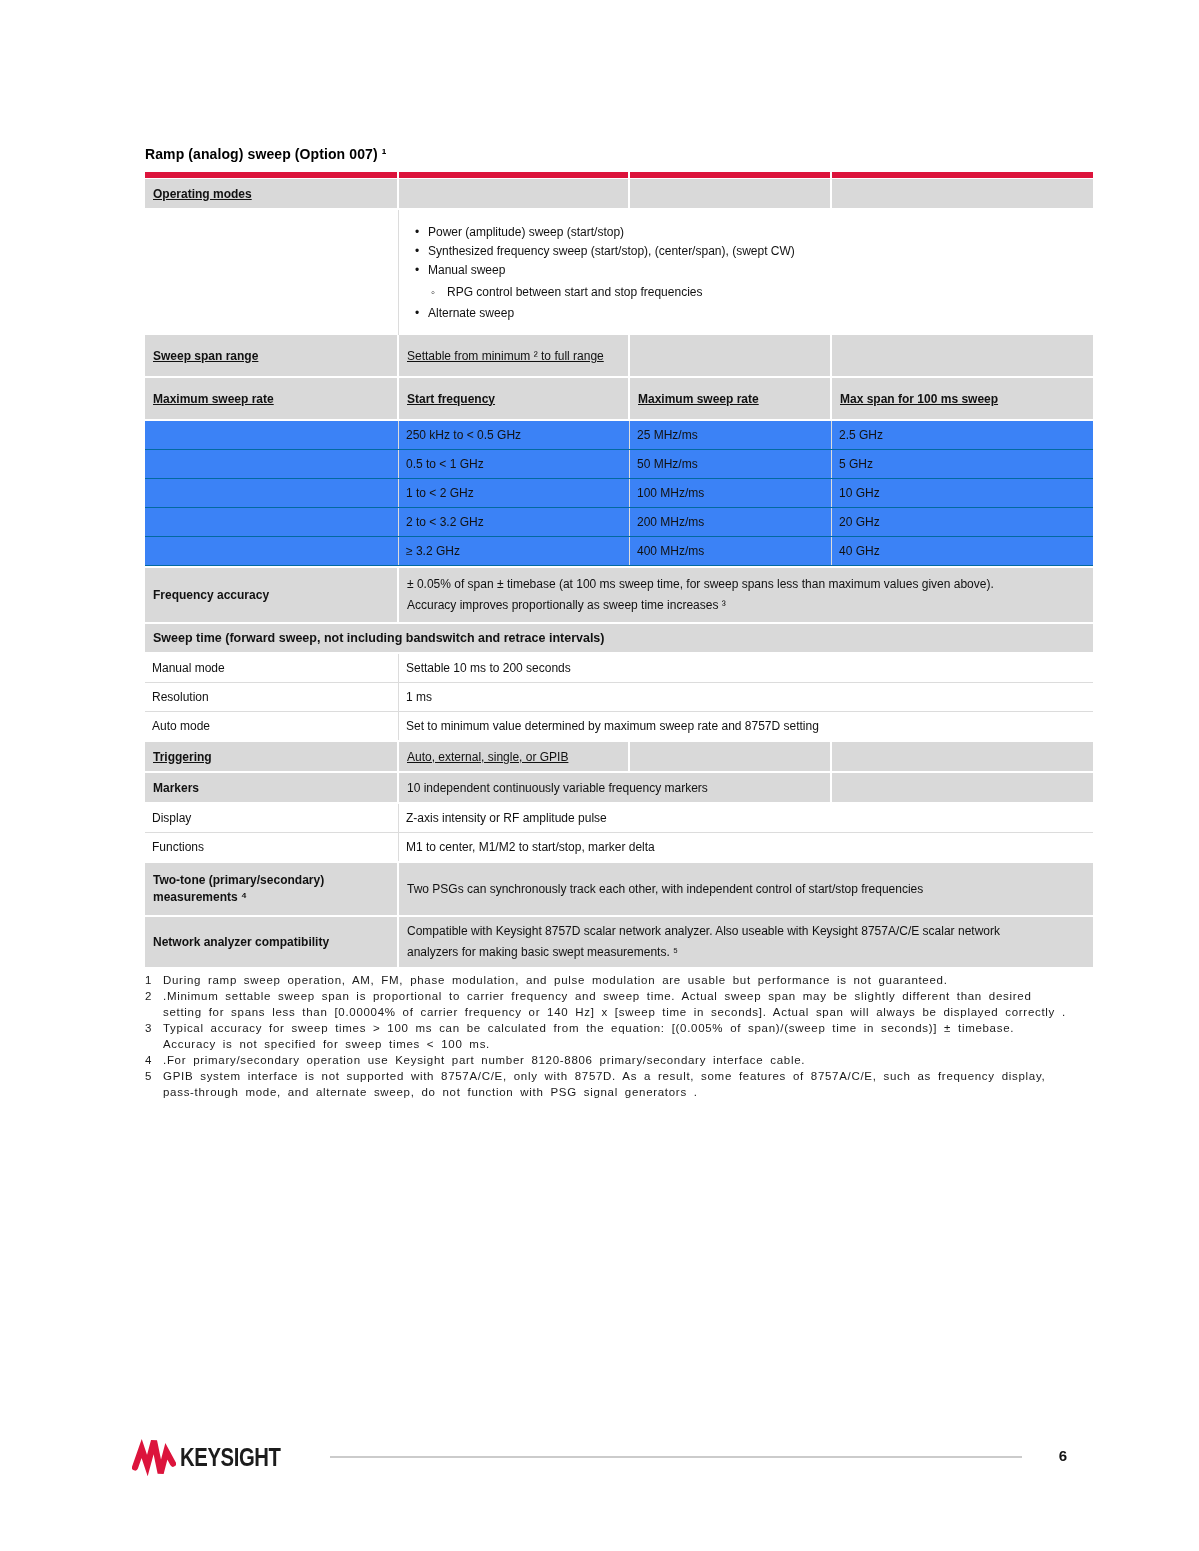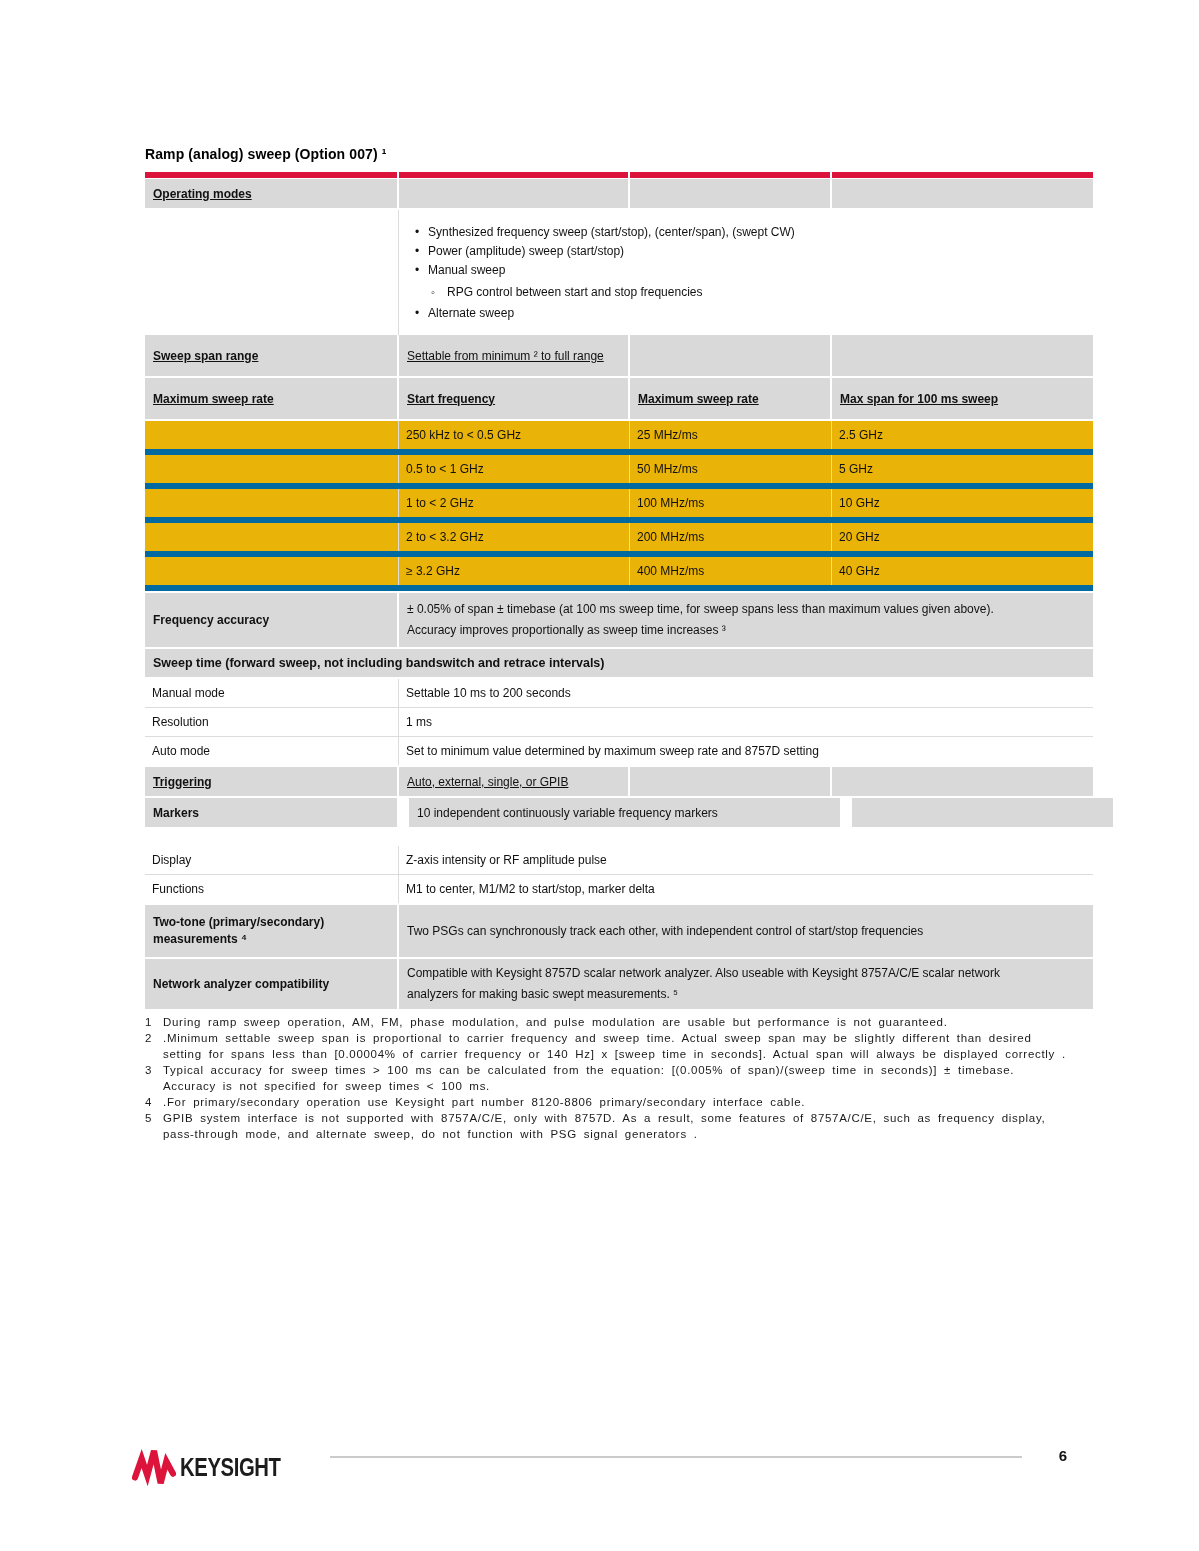--- a/index.html
+++ b/index.html
@@ -15,38 +15,38 @@
   .content { position:absolute; left:145px; top:146px; width:948px; }
 
   .doc-title { font-size:14px; font-weight:bold; color:#000; letter-spacing:0.1px; margin-bottom:10px; }
 
   
   .redbar { display:grid; grid-template-columns:252px 229px 200px 261px; gap:2px; margin-bottom:1px; }
   .redbar i { display:block; height:6px; background:#DC143C; }
 
   
   .g4 { display:grid; grid-template-columns:252px 229px 200px 261px; gap:2px; margin-bottom:2px;text-decoration:underline; }
-  .g3 { display:grid; grid-template-columns:252px 431px 261px; gap:12px; margin-bottom:19px; }
+  .g3 { display:grid; grid-template-columns:252px 431px 261px; gap:2px; margin-bottom:2px; }
   .g2 { display:grid; grid-template-columns:252px 694px; gap:2px; margin-bottom:2px; }
   .g1 { background:#d9d9d9; margin-bottom:2px; }
   .g4 > div, .g3 > div, .g2 > div { background:#d9d9d9; }
 
   .cell { padding:0 8px; font-size:12px; display:flex; align-items:center; }
   .h29 > div { height:29px; }
   .h28 > div { height:41px; }
   .bold { font-weight:bold; }
 
   .g1.section-head { height:28px; display:flex; align-items:center; padding:0 8px; font-size:12.5px; font-weight:bold; }
 
   
   .w2 { display:grid; grid-template-columns:254px 694px; border-bottom:1px solid #dcdcdc; background:#fff; }
   .w2 > div { padding:0 7px; font-size:12px; display:flex; align-items:center; height:28px; }
   .w2 > .c1 { border-right:1px solid #dcdcdc; }
 
-  .w4 { display:grid; grid-template-columns:254px 231px 202px 261px; border-bottom:6px solid #0369a1; background:#eab308; }
+  .w4 { display:grid; grid-template-columns:254px 231px 202px 261px; border-bottom:1px solid #0369a1; background:#3b82f6; }
   .w4 > div { padding:0 7px; font-size:12px; display:flex; align-items:center; height:28px; }
   .w4 > div:not(:last-child) { border-right:1px solid #dcdcdc; }
 
   
   .bullets-row { display:grid; grid-template-columns:254px 694px; background:#fff; }
   .bullets-row > .c1 { border-right:1px solid #dcdcdc; }
   .bullets { padding:13px 0 12px 0; font-size:12px; }
   .b1, .b2 { position:relative; line-height:19px; }
   .b1 { padding-left:29px; }
   .b1::before { content:"\2022"; position:absolute; left:16px; }
@@ -63,21 +63,21 @@
   .row-network .lines { line-height:21px; }
 
   
   .footnotes { margin-top:5px; width:924px; }
   .fn { display:grid; grid-template-columns:18px 1fr; font-size:11.5px; line-height:16px;
         letter-spacing:0.7px; word-spacing:3px; color:#1a1a1a; }
   .fn .num { letter-spacing:0; }
 
   
   .footer { position:absolute; left:0; top:1438px; width:1199px; height:60px; }
-  .logo { position:absolute; left:132px; top:10px; display:flex; align-items:center; }
+  .logo { position:absolute; left:132px; top:0; display:flex; align-items:center; }
   .spark { width:44px; height:38px; }
   .wordmark { font-size:26px; font-weight:bold; color:#1c1c1c; letter-spacing:-0.5px;
               transform:scaleX(0.78); transform-origin:left center; margin-left:4px; white-space:nowrap; }
   .footline { position:absolute; left:330px; top:18px; width:692px; height:2px; background:#cbcbcb; }
   .pagenum { position:absolute; left:1035px; top:9px; width:32px; text-align:right;
              font-size:15px; font-weight:bold; color:#111; }
 </style>
 </head>
 <body>
 
@@ -96,22 +96,22 @@
     <div class="g4 h29">
       <div class="cell bold">Operating modes</div>
       <div class="cell"></div>
       <div class="cell"></div>
       <div class="cell"></div>
     </div>
 
     <div class="bullets-row">
       <div class="c1"></div>
       <div class="bullets">
+        <div class="b1">Power (amplitude) sweep (start/stop)</div>
         <div class="b1">Synthesized frequency sweep (start/stop), (center/span), (swept CW)</div>
-        <div class="b1">Power (amplitude) sweep (start/stop)</div>
         <div class="b1">Manual sweep</div>
         <div class="b2">RPG control between start and stop frequencies</div>
         <div class="b1">Alternate sweep</div>
       </div>
     </div>
 
     <div class="g4 h28">
       <div class="cell bold">Sweep span range</div>
       <div class="cell">Settable from minimum ² to full range</div>
       <div class="cell"></div>

